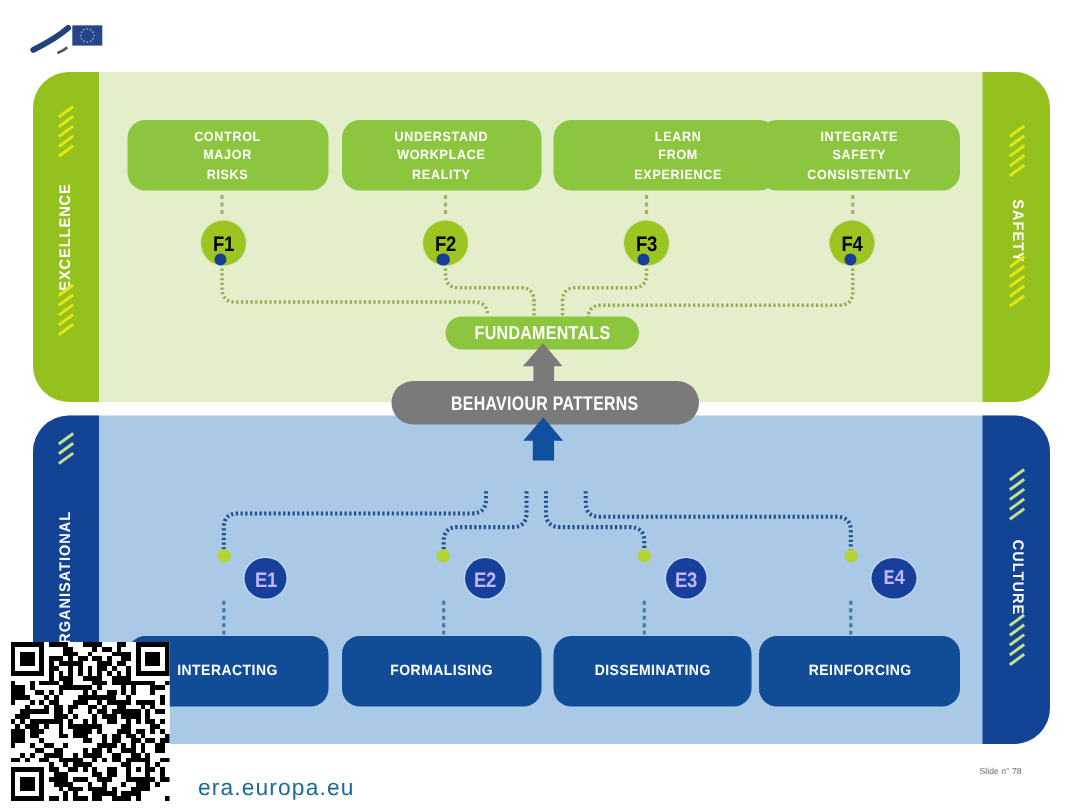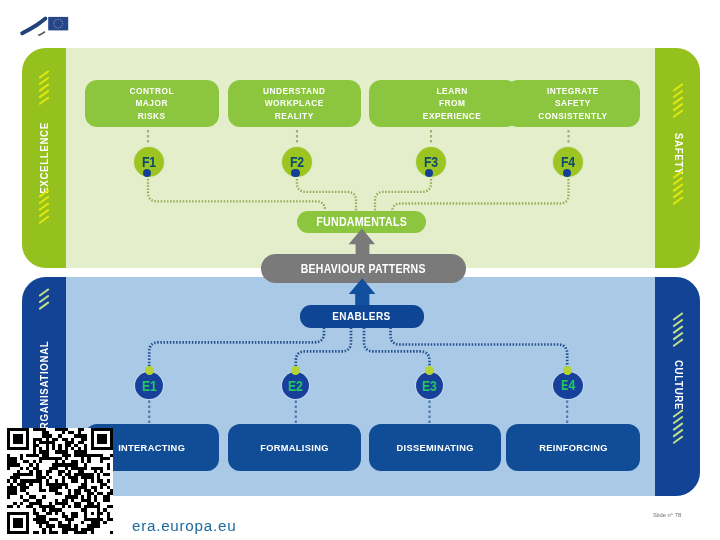--- a/index.html
+++ b/index.html
@@ -43,22 +43,22 @@
   #enab span{font-size:11.8px;letter-spacing:.5px;transform:scaleX(.85);}
   #behav span{font-size:13.2px;letter-spacing:.3px;transform:scaleX(.80);}
   #fund{background:#8CC63F;}
   #enab{background:#0E4594;}
   #behav{background:#7A7A7A;border-radius:16px;}
 
   
   .node{position:absolute;border-radius:50%;display:flex;align-items:center;
         justify-content:center;font-weight:bold;}
   .node span{display:inline-block;transform:scaleX(.88);letter-spacing:-0.2px;}
-  .fnode{background:#9DC522;color:#0c4a6e;font-size:14px;box-shadow:0 0 0 1px #DCE9C4;}
-  .enode{background:#16409B;color:#22c55e;font-size:14px;box-shadow:0 0 0 1px #C2D8EC;}
+  .fnode{background:#9DC522;color:#000000;font-size:14px;box-shadow:0 0 0 1px #DCE9C4;}
+  .enode{background:#16409B;color:#c4b5fd;font-size:14px;box-shadow:0 0 0 1px #C2D8EC;margin-left:28px;}
   .dot{position:absolute;border-radius:50%;}
   .dot-blue{background:#153F97;}
   .dot-green{background:#B5D334;}
 
   
   #site-url{position:absolute;left:132px;top:516.5px;font-size:15.2px;color:#1B6A9C;
       letter-spacing:.75px;}
   #slide-no{position:absolute;left:653px;top:512px;font-size:5.8px;color:#6E6E6E;}
 
   #qr{position:absolute;left:7px;top:428px;width:106px;height:106px;background:#fff;}
@@ -261,23 +261,20 @@
 <div class="rbox hub" id="fund" style="left:297px;top:211px;width:128.5px;height:21.5px;">
       <span>FUNDAMENTALS</span>
     </div>
 <div class="rbox hub" id="behav" style="left:261px;top:253.5px;width:204.5px;height:29px;">
       <span>BEHAVIOUR PATTERNS</span>
     </div>
 <svg class="abs" id="arrows" width="720" height="540" viewBox="0 0 720 540" style="left:0;top:0;">
       <path d="M362.0 228.6 L375.0 244.2 L369.4 244.2 L369.4 258.0 L355.6 258.0 L355.6 244.2 L348.6 244.2 Z" fill="#7A7A7A"></path>
       <path d="M362.2 278.2 L375.4 293.9 L369.4 293.9 L369.4 307.0 L355.2 307.0 L355.2 293.9 L348.8 293.9 Z" fill="#11509F"></path>
     </svg>
-<div class="rbox hub" id="enab" style="left:300px;top:305px;width:123.5px;height:22.5px;">
-      <span>ENABLERS</span>
-    </div>
 <div class="node enode" style="left:135.4px;top:372.2px;width:27.2px;height:27.2px;">
 <span>E1</span>
     </div>
 <div class="dot dot-green" style="left:144.6px;top:365.8px;width:9.2px;height:9.2px;"></div>
 <div class="node enode" style="left:282.2px;top:372.2px;width:27.2px;height:27.2px;">
 <span>E2</span>
     </div>
 <div class="dot dot-green" style="left:291.2px;top:365.8px;width:9.2px;height:9.2px;"></div>
 <div class="node enode" style="left:415.9px;top:372.2px;width:27.2px;height:27.2px;">
 <span>E3</span>

